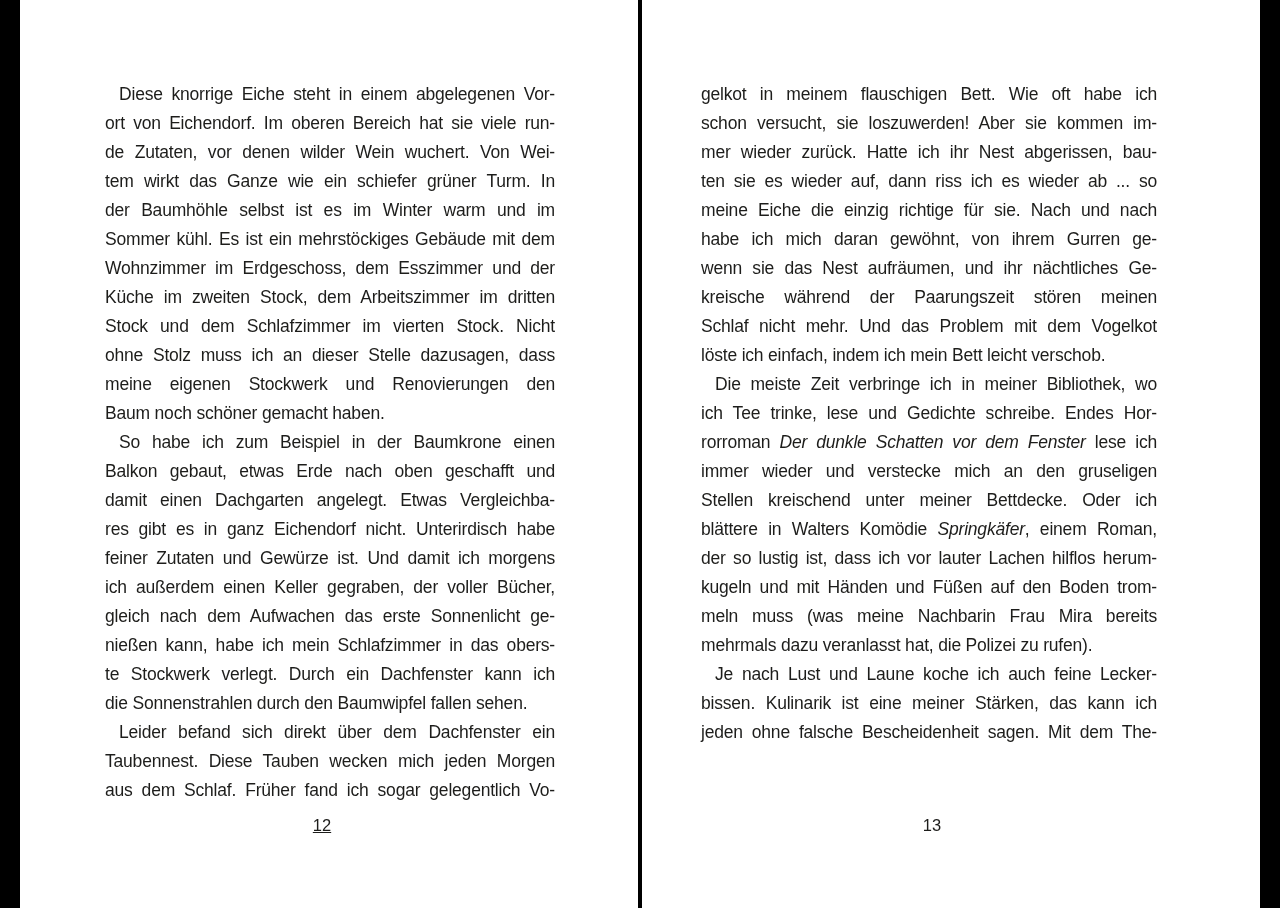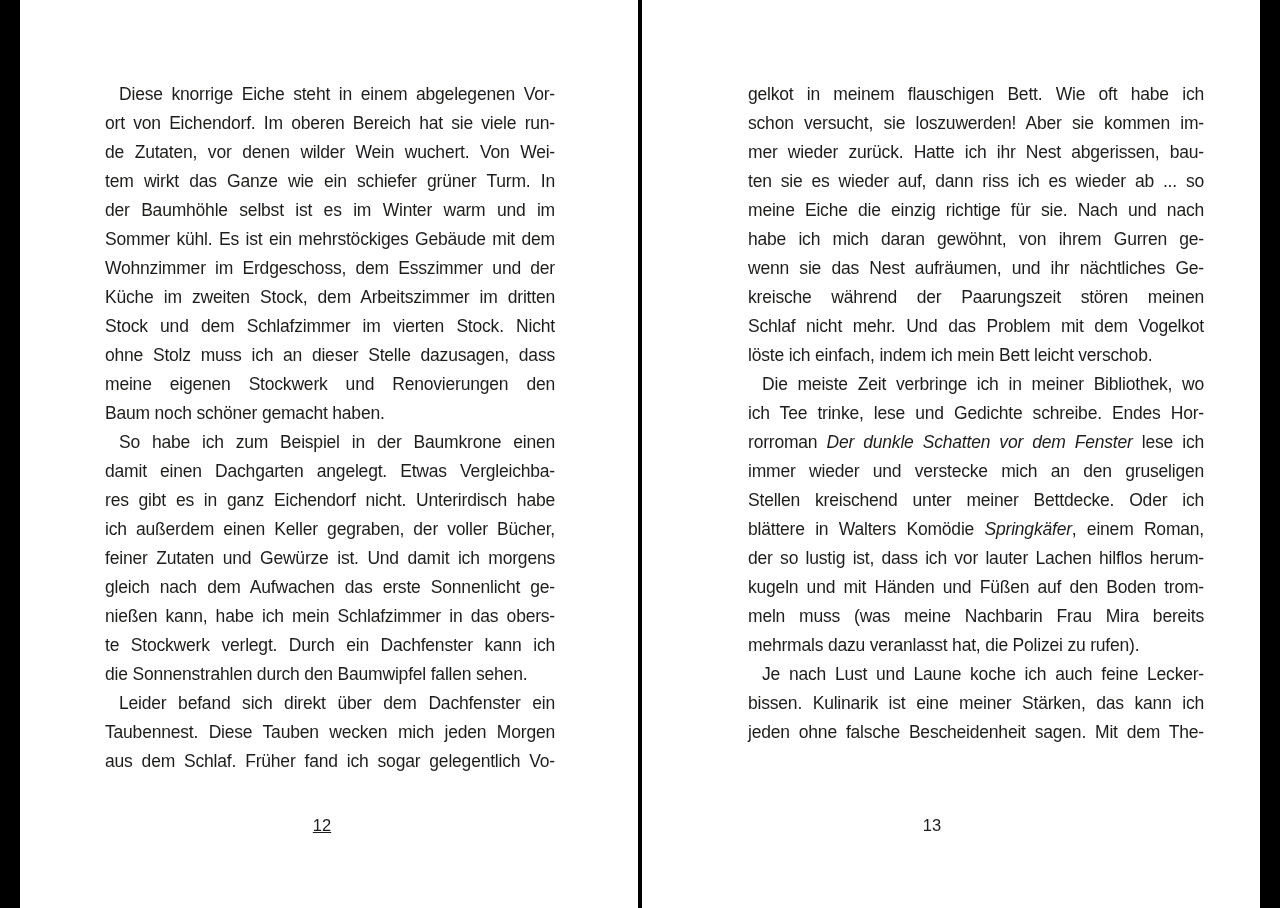--- a/index.html
+++ b/index.html
@@ -21,21 +21,21 @@
     left: 638px; width: 4px; background: #000;
   }
   .textcol {
     position: absolute; top: 80px;
     color: #1d1d1b;
     font-size: 17.5px;
     line-height: 29px;
     letter-spacing: -0.2px;
   }
   #left-col  { left: 97px;  width: 450px; margin-left: 8px; }
-  #right-col { left: 748px; width: 456px; }
+  #right-col { left: 701px; width: 456px; }
   .line {
     text-align: justify;
     text-align-last: justify;
     -moz-text-align-last: justify;
     white-space: normal;
   }
   .line.last {
     text-align-last: left;
     -moz-text-align-last: left;
   }
@@ -63,24 +63,25 @@
     <div class="line"><span>tem wirkt das Ganze wie ein schiefer grüner Turm. In</span></div>
     <div class="line"><span>der Baumhöhle selbst ist es im Winter warm und im</span></div>
     <div class="line"><span>Sommer kühl. Es ist ein mehrstöckiges Gebäude mit dem</span></div>
     <div class="line"><span>Wohnzimmer im Erdgeschoss, dem Esszimmer und der</span></div>
     <div class="line"><span>Küche im zweiten Stock, dem Arbeitszimmer im dritten</span></div>
     <div class="line"><span>Stock und dem Schlafzimmer im vierten Stock. Nicht</span></div>
     <div class="line"><span>ohne Stolz muss ich an dieser Stelle dazusagen, dass</span></div>
     <div class="line"><span>meine eigenen Stockwerk und Renovierungen den</span></div>
     <div class="line last"><span>Baum noch schöner gemacht haben.</span></div>
     <div class="line indent"><span>So habe ich zum Beispiel in der Baumkrone einen</span></div>
+    <div class="line"><span>Balkon gebaut, etwas Erde nach oben geschafft und</span></div>
     <div class="line"><span>damit einen Dachgarten angelegt. Etwas Vergleichba-</span></div>
     <div class="line"><span>res gibt es in ganz Eichendorf nicht. Unterirdisch habe</span></div>
+    <div class="line"><span>feiner Zutaten und Gewürze ist. Und damit ich morgens</span></div>
     <div class="line"><span>ich außerdem einen Keller gegraben, der voller Bücher,</span></div>
-    <div class="line"><span>feiner Zutaten und Gewürze ist. Und damit ich morgens</span></div>
     <div class="line"><span>gleich nach dem Aufwachen das erste Sonnenlicht ge-</span></div>
     <div class="line"><span>nießen kann, habe ich mein Schlafzimmer in das obers-</span></div>
     <div class="line"><span>te Stockwerk verlegt. Durch ein Dachfenster kann ich</span></div>
     <div class="line last"><span>die Sonnenstrahlen durch den Baumwipfel fallen sehen.</span></div>
     <div class="line indent"><span>Leider befand sich direkt über dem Dachfenster ein</span></div>
     <div class="line"><span>Taubennest. Diese Tauben wecken mich jeden Morgen</span></div>
     <div class="line"><span>aus dem Schlaf. Früher fand ich sogar gelegentlich Vo-</span></div>
   </div>
 <div id="right-col" class="textcol">
     <div class="line"><span>gelkot in meinem flauschigen Bett. Wie oft habe ich</span></div>

